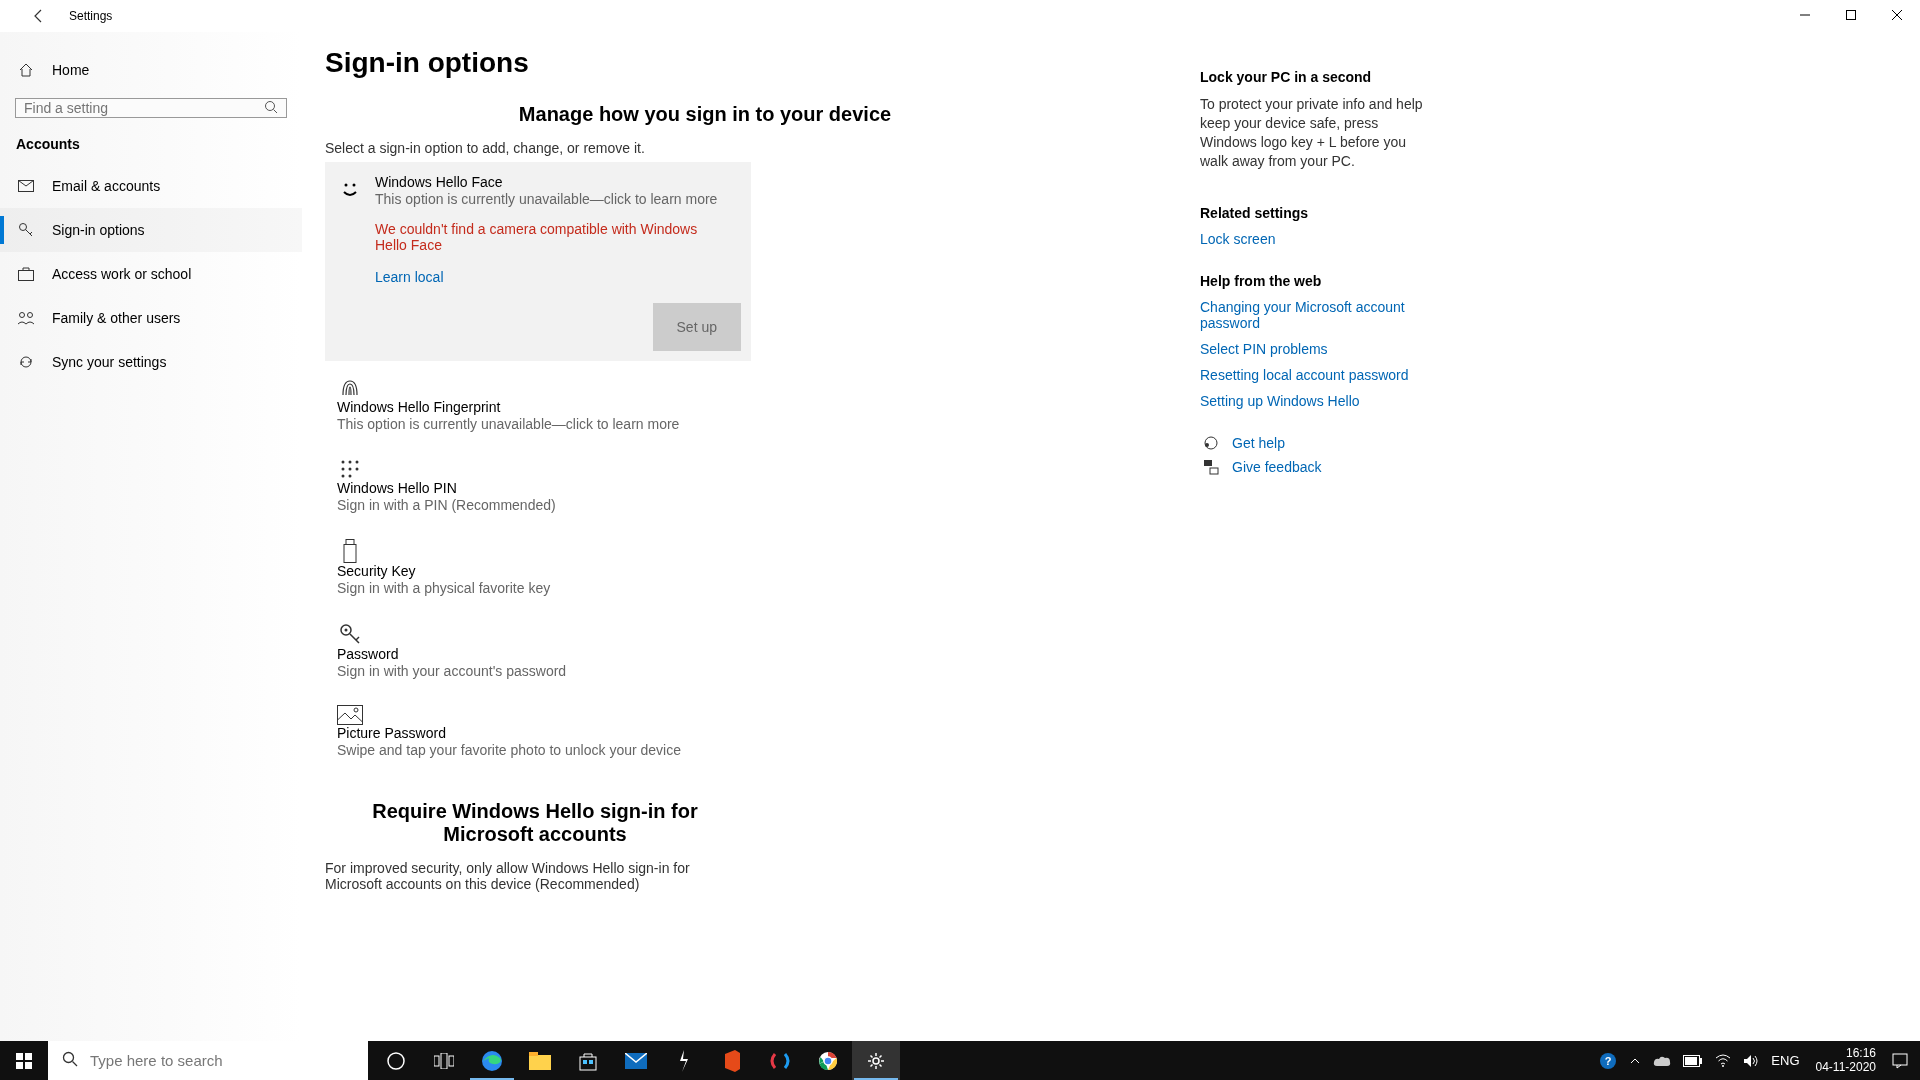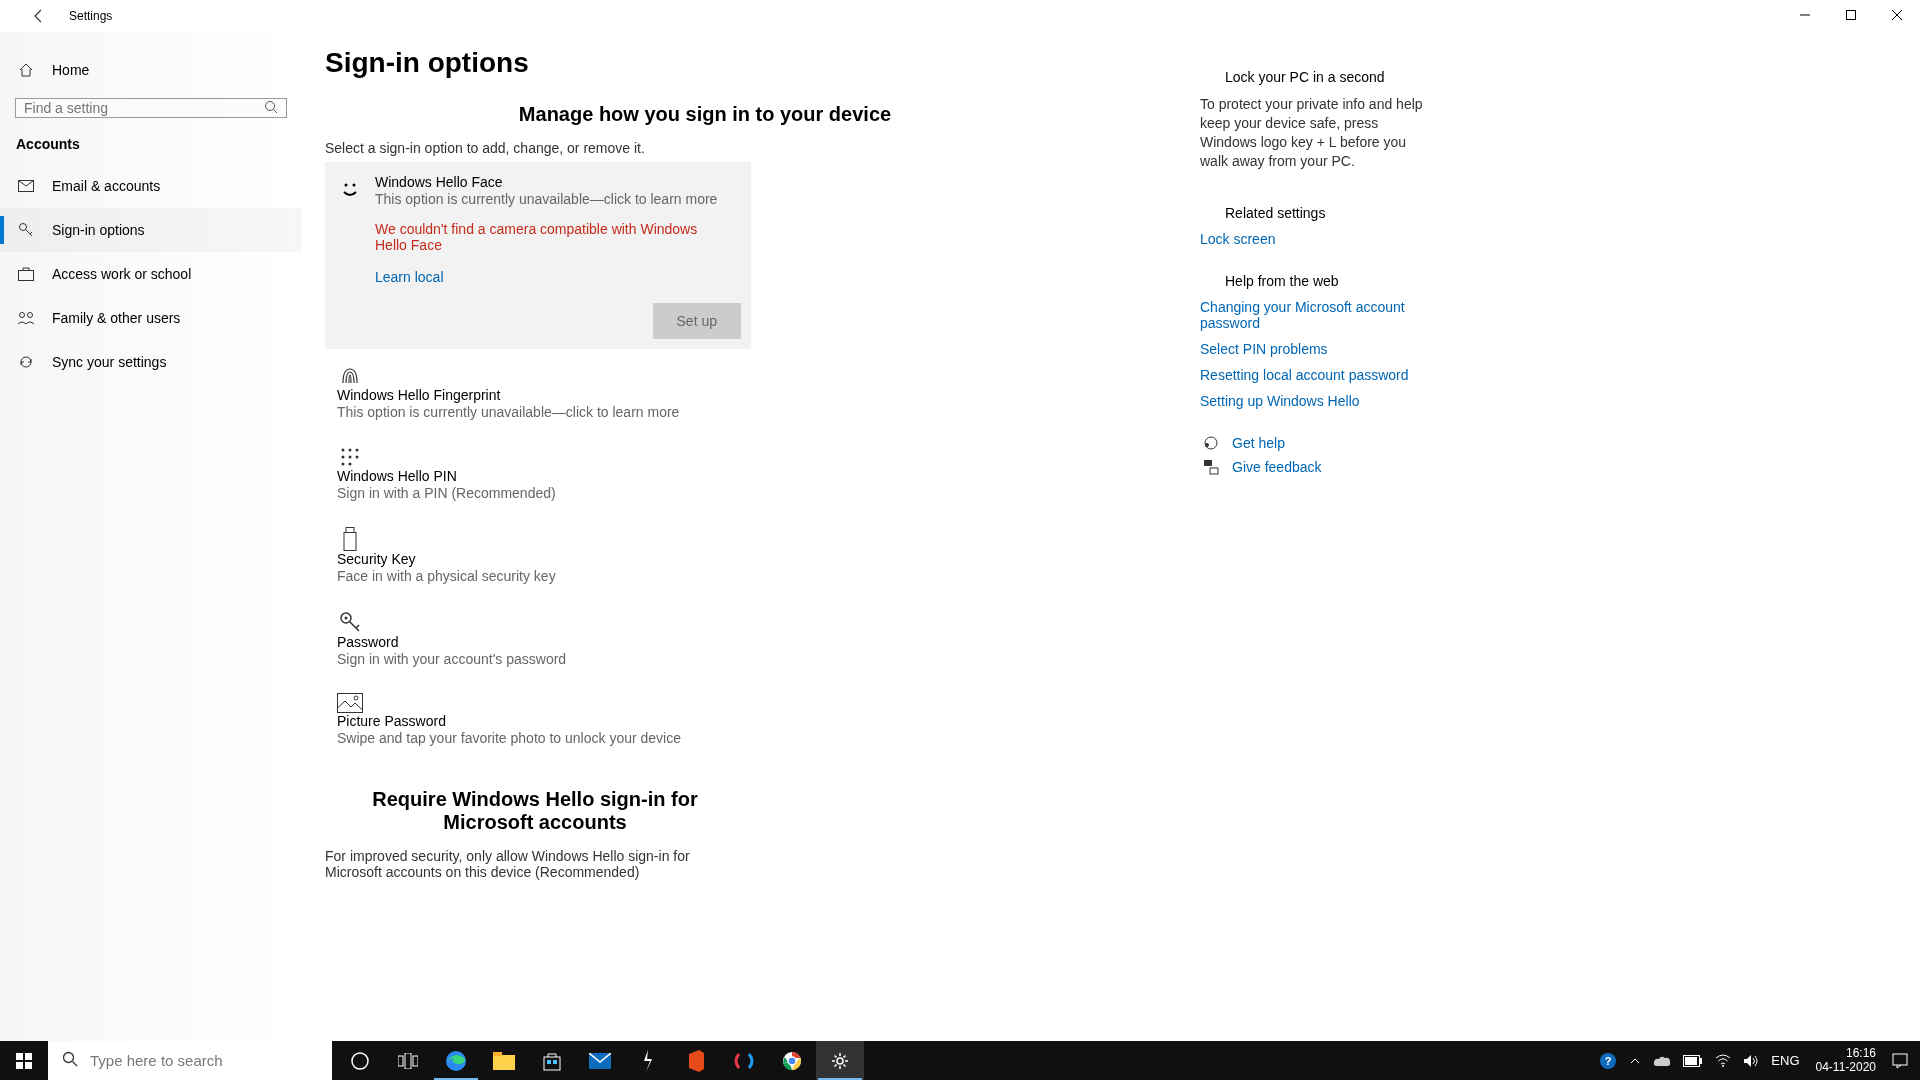--- a/index.html
+++ b/index.html
@@ -37,36 +37,36 @@
 .option { display:flex; padding:12px 10px 12px 6px; cursor:pointer; width:430px;flex-direction:column;}
 .option.expanded { background:#f2f2f2; width:426px; flex-direction:column; padding:12px 10px 10px 6px;}
 .opt-head { display:flex; align-items:flex-start;}
 .opt-icon { width:38px; display:flex; justify-content:center; padding-top:2px; font-size:20px;}
 .opt-text { margin-left:6px; flex:1;}
 .opt-title { font-size:14px; color:#000;}
 .opt-desc { font-size:14px; color:#666; margin-top:1px;}
 .opt-error { color:#c42b1c; font-size:14px; margin:14px 0 0 44px; max-width:340px;}
 .opt-link { color:#0066b4; font-size:14px; margin:16px 0 0 44px; cursor:pointer;}
 .opt-footer { display:flex; justify-content:flex-end; margin-top:18px;}
-.setup-btn { background:#ccc; color:#666; border:none; padding:10px 24px; font-size:14px; cursor:not-allowed;}
+.setup-btn { background:#ccc; color:#666; border:none; padding:16px 24px; font-size:14px; cursor:not-allowed;}
 
 
 .rail { margin-left:115px; width:235px; padding-top:22px;}
-.rail h3 { font-size:14px; font-weight:400; margin-bottom:10px;margin-left:25px;}
+.rail h3 { font-size:14px; font-weight:700; margin-bottom:10px;}
 .rail p { font-size:14px; color:#333; margin-bottom:34px; line-height:1.35;}
 .rail a { display:block; color:#0066b4; font-size:14px; text-decoration:none; margin-bottom:10px; cursor:pointer;}
 .rail-row { display:flex; align-items:center; margin-top:8px; margin-bottom:6px;}
 .rail-row .ricon { width:22px; display:flex; justify-content:center;}
 .rail-row a { margin:0 0 0 10px;}
 .rail-section{ margin-bottom:26px;}
 
 
 .taskbar { position:absolute; left:0; right:0; bottom:0; height:39px; background:#101010; display:flex; align-items:center; color:#fff;}
 .start { width:48px; height:39px; display:flex; align-items:center; justify-content:center; cursor:pointer;}
-.search-tb { width:284px; height:39px; background:#fff; display:flex; align-items:center; padding:0 14px; color:#777;}
+.search-tb { width:320px; height:39px; background:#fff; display:flex; align-items:center; padding:0 14px; color:#777;}
 .search-tb .sicon{ margin-right:12px; color:#333;}
 .tb-icons { display:flex; margin-left:4px;}
 .tb-icon { width:48px; height:39px; display:flex; align-items:center; justify-content:center; cursor:pointer; position:relative;}
 .tb-icon.active::after{ content:''; position:absolute; bottom:0; left:2px; right:2px; height:2px; background:#76b9ed;}
 .tray { margin-left:auto; display:flex; align-items:center; padding-right:6px;}
 .tray-item { padding:0 6px; font-size:12px; cursor:pointer; display:flex; align-items:center; height:39px;}
 .clock { text-align:right; font-size:12px; line-height:1.15; padding:0 10px;}
 </style>
 </head>
 <body>
@@ -225,21 +225,21 @@
 
     <div class="option">
       <div class="opt-icon">
           <svg width="16" height="24" viewBox="0 0 16 24">
             <rect x="4" y="0.5" width="8" height="5" stroke="#333" fill="none"></rect>
             <rect x="2" y="5.5" width="12" height="18" stroke="#333" fill="none"></rect>
           </svg>
         </div>
       <div class="opt-text">
         <div class="opt-title">Security Key</div>
-        <div class="opt-desc">Face in with a physical security key</div>
+        <div class="opt-desc">Sign in with a physical favorite key</div>
       </div>
     </div>
 
     <div class="option">
       <div class="opt-icon">
           <svg width="24" height="24" viewBox="0 0 24 24">
             <circle cx="8" cy="8" r="5" stroke="#333" fill="none" stroke-width="1.5"></circle>
             <circle cx="8" cy="8" r="1.5" fill="#333"></circle>
             <line x1="12" y1="12" x2="21" y2="21" stroke="#333" stroke-width="1.5"></line>
             <line x1="18" y1="18" x2="21" y2="15" stroke="#333" stroke-width="1.5"></line>

